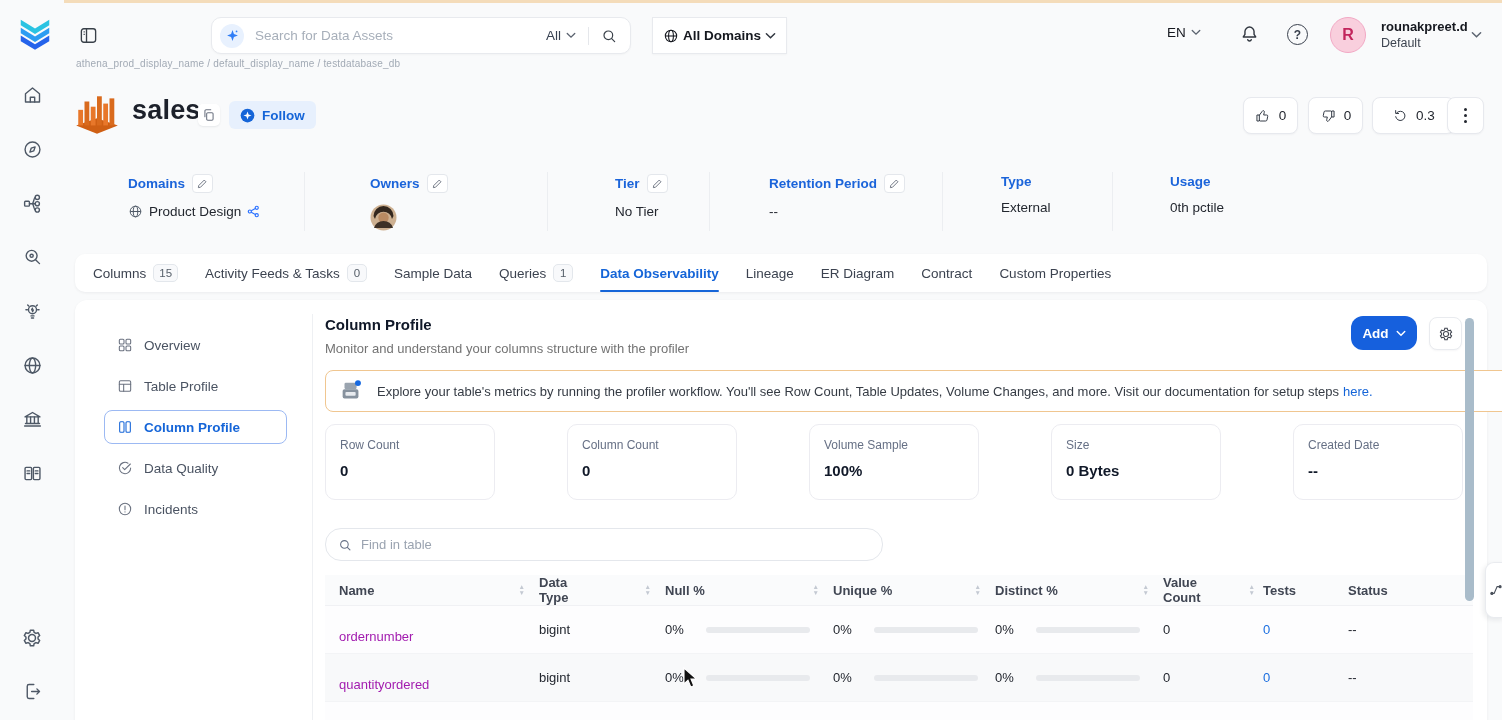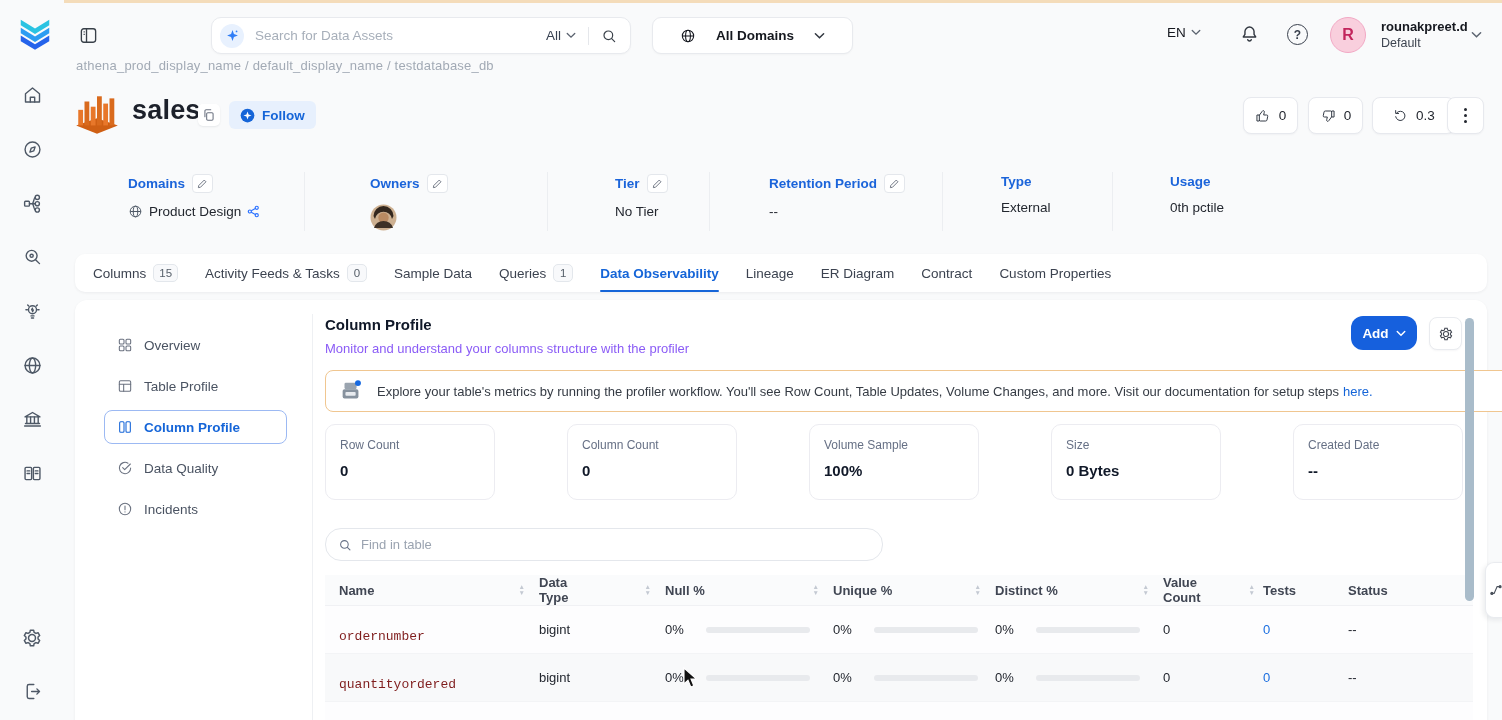--- a/index.html
+++ b/index.html
@@ -20,33 +20,33 @@
 
   
   #topbar{position:absolute;top:0;left:0;width:1502px;height:70px;}
   #sidebar-toggle{position:absolute;left:79px;top:26px;width:19px;height:19px;cursor:pointer;}
   #searchpill{position:absolute;left:211px;top:17px;width:420px;height:37px;background:#fff;border:1px solid #e8eaee;border-radius:10px;display:flex;align-items:center;padding:0 13px 0 8px;box-shadow:0 1px 2px rgba(16,24,40,.03);}
   .sparkle-badge{width:24px;height:24px;border-radius:50%;background:#e8f1fe;display:flex;align-items:center;justify-content:center;margin-right:11px;cursor:pointer;}
   #searchpill input{border:none;outline:none;background:transparent;flex:1;font-size:13.5px;color:#333;font-family:inherit;}
   #searchpill input::placeholder{color:#a7afba;}
   .scope{font-size:13.5px;color:#374151;display:flex;align-items:center;gap:5px;cursor:pointer;}
   .vdiv{width:1px;height:18px;background:#e5e7eb;margin:0 12px;}
-  #domains-pill{position:absolute;left:652px;top:17px;height:37px;background:#fff;border:1px solid #e8eaee;border-radius:9px;display:flex;align-items:center;gap:20px;padding:0 27px;cursor:pointer;box-shadow:0 1px 2px rgba(16,24,40,.03);}
+  #domains-pill{position:absolute;left:652px;top:17px;height:37px;background:#fff;border:1px solid #e8eaee;border-radius:0;display:flex;align-items:center;gap:4px;padding:0 10px;cursor:pointer;box-shadow:0 1px 2px rgba(16,24,40,.03);}
   #domains-pill .lbl{font-size:13.5px;font-weight:700;color:#15181f;}
   #lang-switch{position:absolute;left:1167px;top:25px;display:flex;align-items:center;gap:5px;font-size:13.5px;color:#15181f;cursor:pointer;}
   #bell{position:absolute;left:1239px;top:24px;cursor:pointer;}
   #help{position:absolute;left:1287px;top:24px;width:21px;height:21px;border:1.5px solid #39404d;border-radius:50%;display:flex;align-items:center;justify-content:center;font-size:12px;font-weight:700;color:#39404d;cursor:pointer;}
   #user-avatar{position:absolute;left:1330px;top:17px;width:36px;height:36px;border-radius:50%;background:#f9cfdd;border:1px solid #f2a9c5;display:flex;align-items:center;justify-content:center;font-size:16px;font-weight:700;color:#c2255c;cursor:pointer;}
   #user-meta{position:absolute;left:1381px;top:18px;line-height:17px;cursor:pointer;}
   #user-meta .n{font-size:13px;font-weight:700;color:#15181f;}
   #user-meta .t{font-size:12.5px;color:#3d4450;}
   #user-chev{position:absolute;left:1471px;top:31px;cursor:pointer;}
 
   
-  #breadcrumb{position:absolute;left:76px;top:58px;font-size:13px;color:#a2aab5;letter-spacing:.2px;}
+  #breadcrumb{position:absolute;left:76px;top:58px;font-size:10px;color:#a2aab5;letter-spacing:.2px;}
 
   
   #entity-icon{position:absolute;left:72px;top:89px;width:50px;height:50px;}
   #entity-name{position:absolute;left:132px;top:95px;font-size:27px;font-weight:800;color:#1d212b;letter-spacing:.2px;}
   #copy-btn{position:absolute;left:198px;top:104px;width:22px;height:22px;background:#fff;border-radius:5px;display:flex;align-items:center;justify-content:center;cursor:pointer;box-shadow:0 1px 2px rgba(16,24,40,.08);}
   #follow-btn{position:absolute;left:229px;top:101px;height:28px;background:#e7f0fd;border-radius:6px;display:flex;align-items:center;gap:7px;padding:0 11px;cursor:pointer;}
   #follow-btn .t{font-size:13.5px;font-weight:600;color:#1565d8;}
   .hdr-btn{position:absolute;top:97px;height:37px;background:#fff;border:1px solid #e7e9ee;border-radius:8px;display:flex;align-items:center;justify-content:center;gap:8px;font-size:13.5px;color:#23272f;cursor:pointer;box-shadow:0 1px 2px rgba(16,24,40,.04);}
   .hdr-btn svg{stroke:#343b46;fill:none;stroke-width:1.5;stroke-linecap:round;stroke-linejoin:round;}
   .kdot{width:3px;height:3px;border-radius:50%;background:#23272f;}
@@ -71,21 +71,21 @@
   #content-card{position:absolute;left:75px;top:300px;width:1412px;height:440px;background:#fff;border-radius:12px 12px 0 0;box-shadow:0 1px 3px rgba(16,24,40,.06);}
   #subnav{position:absolute;left:29px;top:28px;width:183px;display:flex;flex-direction:column;gap:7px;}
   .subnav-item{height:34px;border:1px solid transparent;border-radius:8px;display:flex;align-items:center;gap:11px;padding:0 12px;font-size:13.5px;color:#4a5362;cursor:pointer;}
   .subnav-item svg{stroke:#6b7280;fill:none;stroke-width:1.6;stroke-linecap:round;stroke-linejoin:round;}
   .subnav-item.active{border-color:#9cb9f3;color:#1565d8;font-weight:700;}
   .subnav-item.active svg{stroke:#1565d8;}
   #subnav-divider{position:absolute;left:237px;top:14px;bottom:0;width:1px;background:#eef0f3;}
 
   #main{position:absolute;left:250px;top:0;width:1138px;height:440px;}
   #main-title{position:absolute;left:0;top:16px;font-size:15px;font-weight:700;color:#101828;}
-  #main-subtitle{position:absolute;left:0;top:41px;font-size:13px;color:#8b5cf6;}
+  #main-subtitle{position:absolute;left:0;top:41px;font-size:13px;color:#737373;}
   #add-btn{position:absolute;left:1026px;top:16px;width:66px;height:34px;background:#1660dd;border-radius:12px;display:flex;align-items:center;justify-content:center;gap:7px;color:#fff;font-size:13.5px;font-weight:600;cursor:pointer;}
   #profile-gear{position:absolute;left:1104px;top:17px;width:33px;height:33px;background:#fff;border:1px solid #e9ebef;border-radius:8px;display:flex;align-items:center;justify-content:center;cursor:pointer;box-shadow:0 1px 2px rgba(16,24,40,.04);}
 
   #banner{position:absolute;left:0;top:70px;width:1338px;height:42px;background:#fff;border:1px solid #f0c690;border-radius:8px;display:flex;align-items:center;padding:0 12px;gap:13px;}
   #banner .txt{font-size:13px;color:#353b44;}
   #banner a{color:#1565d8;text-decoration:none;margin-left:4px;cursor:pointer;}
 
   #stats-row{position:absolute;left:0;top:124px;width:1138px;display:flex;justify-content:space-between;}
   .stat-card{width:170px;height:76px;background:#fff;border:1px solid #ececf1;border-radius:10px;padding:13px 14px;}
   .stat-label{font-size:12px;color:#667085;}
@@ -96,21 +96,21 @@
   #find-wrap input::placeholder{color:#9aa3b0;}
 
   
   #ptable{position:absolute;left:0;top:275px;width:1148px;}
   .thead{height:31px;background:#fafbfc;display:flex;align-items:center;padding-left:14px;border-bottom:1px solid #f0f1f4;}
   .th{display:flex;align-items:center;font-size:13px;font-weight:600;color:#404653;gap:48px;}
   .sorter{margin-left:auto;margin-right:14px;display:flex;flex-direction:column;line-height:6px;font-size:6.5px;color:#c3c9d2;}
   .tr{height:48px;display:flex;align-items:center;padding-left:14px;border-bottom:1px solid #f3f4f6;background:#fdfdfe;}
   .tr.alt{background:#f8f9fa;}
   .td{font-size:13px;color:#23272f;display:flex;align-items:center;}
-  .name-link{color:#7f1d1d;cursor:pointer;position:relative;top:7px;text-decoration:none;font-family:Liberation Mono, monospace;}
+  .name-link{color:#a21caf;cursor:pointer;position:relative;top:7px;text-decoration:none;}
   .tests-link{color:#1b6fe0;cursor:pointer;text-decoration:none;}
   .pbar{width:104px;height:6px;background:#e8eaed;border-radius:4px;margin-left:22px;}
 
   
   #vscroll{position:absolute;left:1465px;top:318px;width:9px;height:283px;background:#a9bcca;border-radius:5px;cursor:pointer;}
   #side-flyout{position:absolute;left:1485px;top:562px;width:20px;height:56px;background:#fff;border:1px solid #e9ebef;border-right:none;border-radius:9px 0 0 9px;box-shadow:-2px 2px 5px rgba(16,24,40,.08);display:flex;align-items:center;justify-content:flex-start;padding-left:4px;cursor:pointer;}
   #cursor{position:absolute;left:683px;top:667px;z-index:50;pointer-events:none;}
 </style>
 </head>
 <body>

